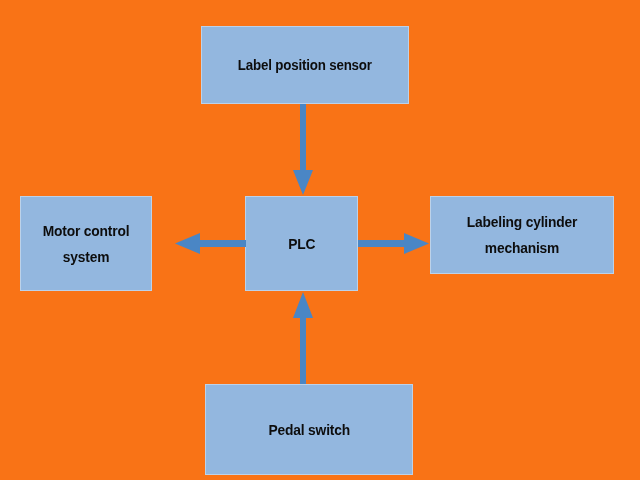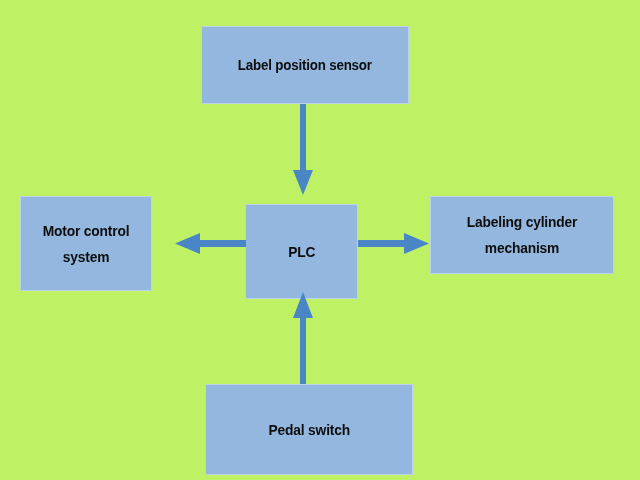--- a/index.html
+++ b/index.html
@@ -10,21 +10,21 @@
   body {
     width: 640px;
     height: 480px;
     font-family: "Liberation Sans", sans-serif;
     overflow: hidden;
   }
   #canvas {
     position: relative;
     width: 640px;
     height: 480px;
-    background: #bef264;
+    background: #f97316;
   }
   .node {
     position: absolute;
     box-sizing: border-box;
     background: #93b7df;
     border: 1px solid #bcd2ea;
     display: flex;
     align-items: center;
     justify-content: center;
     text-align: center;
@@ -36,21 +36,21 @@
     line-height: 26px;
     letter-spacing: -0.2px;
     font-stretch: condensed;
     transform: scaleX(0.92);
     white-space: pre-line;
     padding: 0 6px;
   }
   #node-sensor { left: 201px; top: 26px;  width: 208px; height: 78px; }
   #node-sensor .node-label { font-size: 14.5px; }
   #node-motor  { left: 20px;  top: 196px; width: 132px; height: 95px; }
-  #node-plc    { left: 245px; top: 196px; width: 113px; height: 95px; margin-top: 8px; }
+  #node-plc    { left: 245px; top: 196px; width: 113px; height: 95px; }
   #node-plc .node-label { font-size: 15px; }
   #node-cyl    { left: 430px; top: 196px; width: 184px; height: 78px; }
   #node-pedal  { left: 205px; top: 384px; width: 208px; height: 91px; }
 
   .arrow-layer {
     position: absolute;
     left: 0; top: 0;
     width: 640px;
     height: 480px;
     pointer-events: none;

